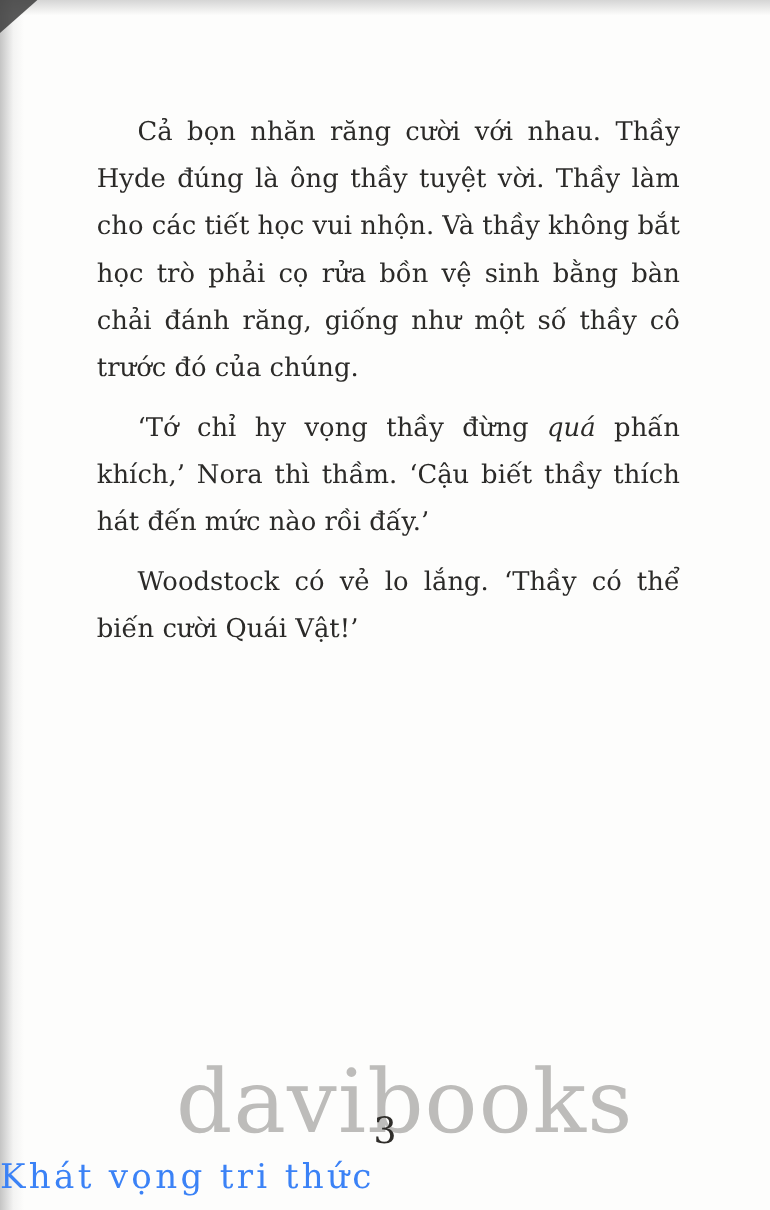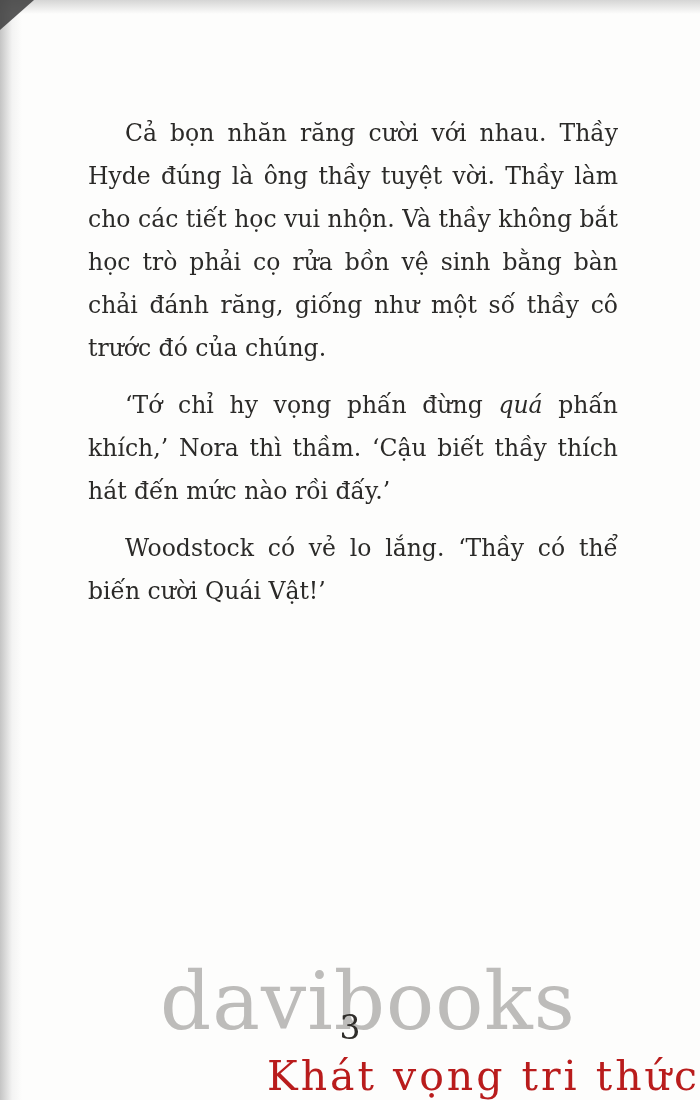--- a/index.html
+++ b/index.html
@@ -43,21 +43,21 @@
     position: absolute;
     left: 88px;
     right: 82px;
     top: 98px;
     color: #2b2a28;
     font-size: 23.5px;
     line-height: 43px;
     text-align: justify;
   }
   .text-block p {
-    margin: 14px 0 11px 0;
+    margin: 0 0 11px 0;
     text-indent: 37px;
   }
   .text-block i {
     font-style: italic;
   }
   
   .watermark-brand {
     position: absolute;
     left: 0; right: 0;
     top: 962px;
@@ -76,40 +76,40 @@
     top: 1008px;
     text-align: center;
     font-size: 33px;
     color: #2f2d2a;
     z-index: 2;
   }
   .watermark-slogan {
     position: absolute;
     left: 0; right: 0;
     top: 1052px;
-    text-align: right;
-    font-size: 41px;
-    color: #b91c1c;
+    text-align: left;
+    font-size: 31px;
+    color: #3b82f6;
     letter-spacing: 3px;
     z-index: 1;
     user-select: none;
   }
 </style>
 </head>
 <body>
 
 <div class="page">
 
   <div class="scan-edge-top"></div>
   <div class="scan-edge-left"></div>
   <div class="scan-corner"></div>
 
   <div class="text-block">
       <p><span>Cả bọn nhăn răng cười với nhau. Thầy Hyde đúng là ông thầy tuyệt vời. Thầy làm cho các tiết học vui nhộn. Và thầy không bắt học trò phải cọ rửa bồn vệ sinh bằng bàn chải đánh răng, giống như một số thầy cô trước đó của chúng.</span></p>
-      <p><span>‘Tớ chỉ hy vọng phấn đừng </span><i>quá</i><span> phấn khích,’ Nora thì thầm. ‘Cậu biết thầy thích hát đến mức nào rồi đấy.’</span></p>
+      <p><span>‘Tớ chỉ hy vọng thầy đừng </span><i>quá</i><span> phấn khích,’ Nora thì thầm. ‘Cậu biết thầy thích hát đến mức nào rồi đấy.’</span></p>
       <p><span>Woodstock có vẻ lo lắng. ‘Thầy có thể biến cười Quái Vật!’</span></p>
     </div>
 
   <div class="watermark-brand">davibooks</div>
   <div class="page-number">3</div>
   <div class="watermark-slogan">Khát vọng tri thức</div>
 
 </div>
 
 </body></html>

